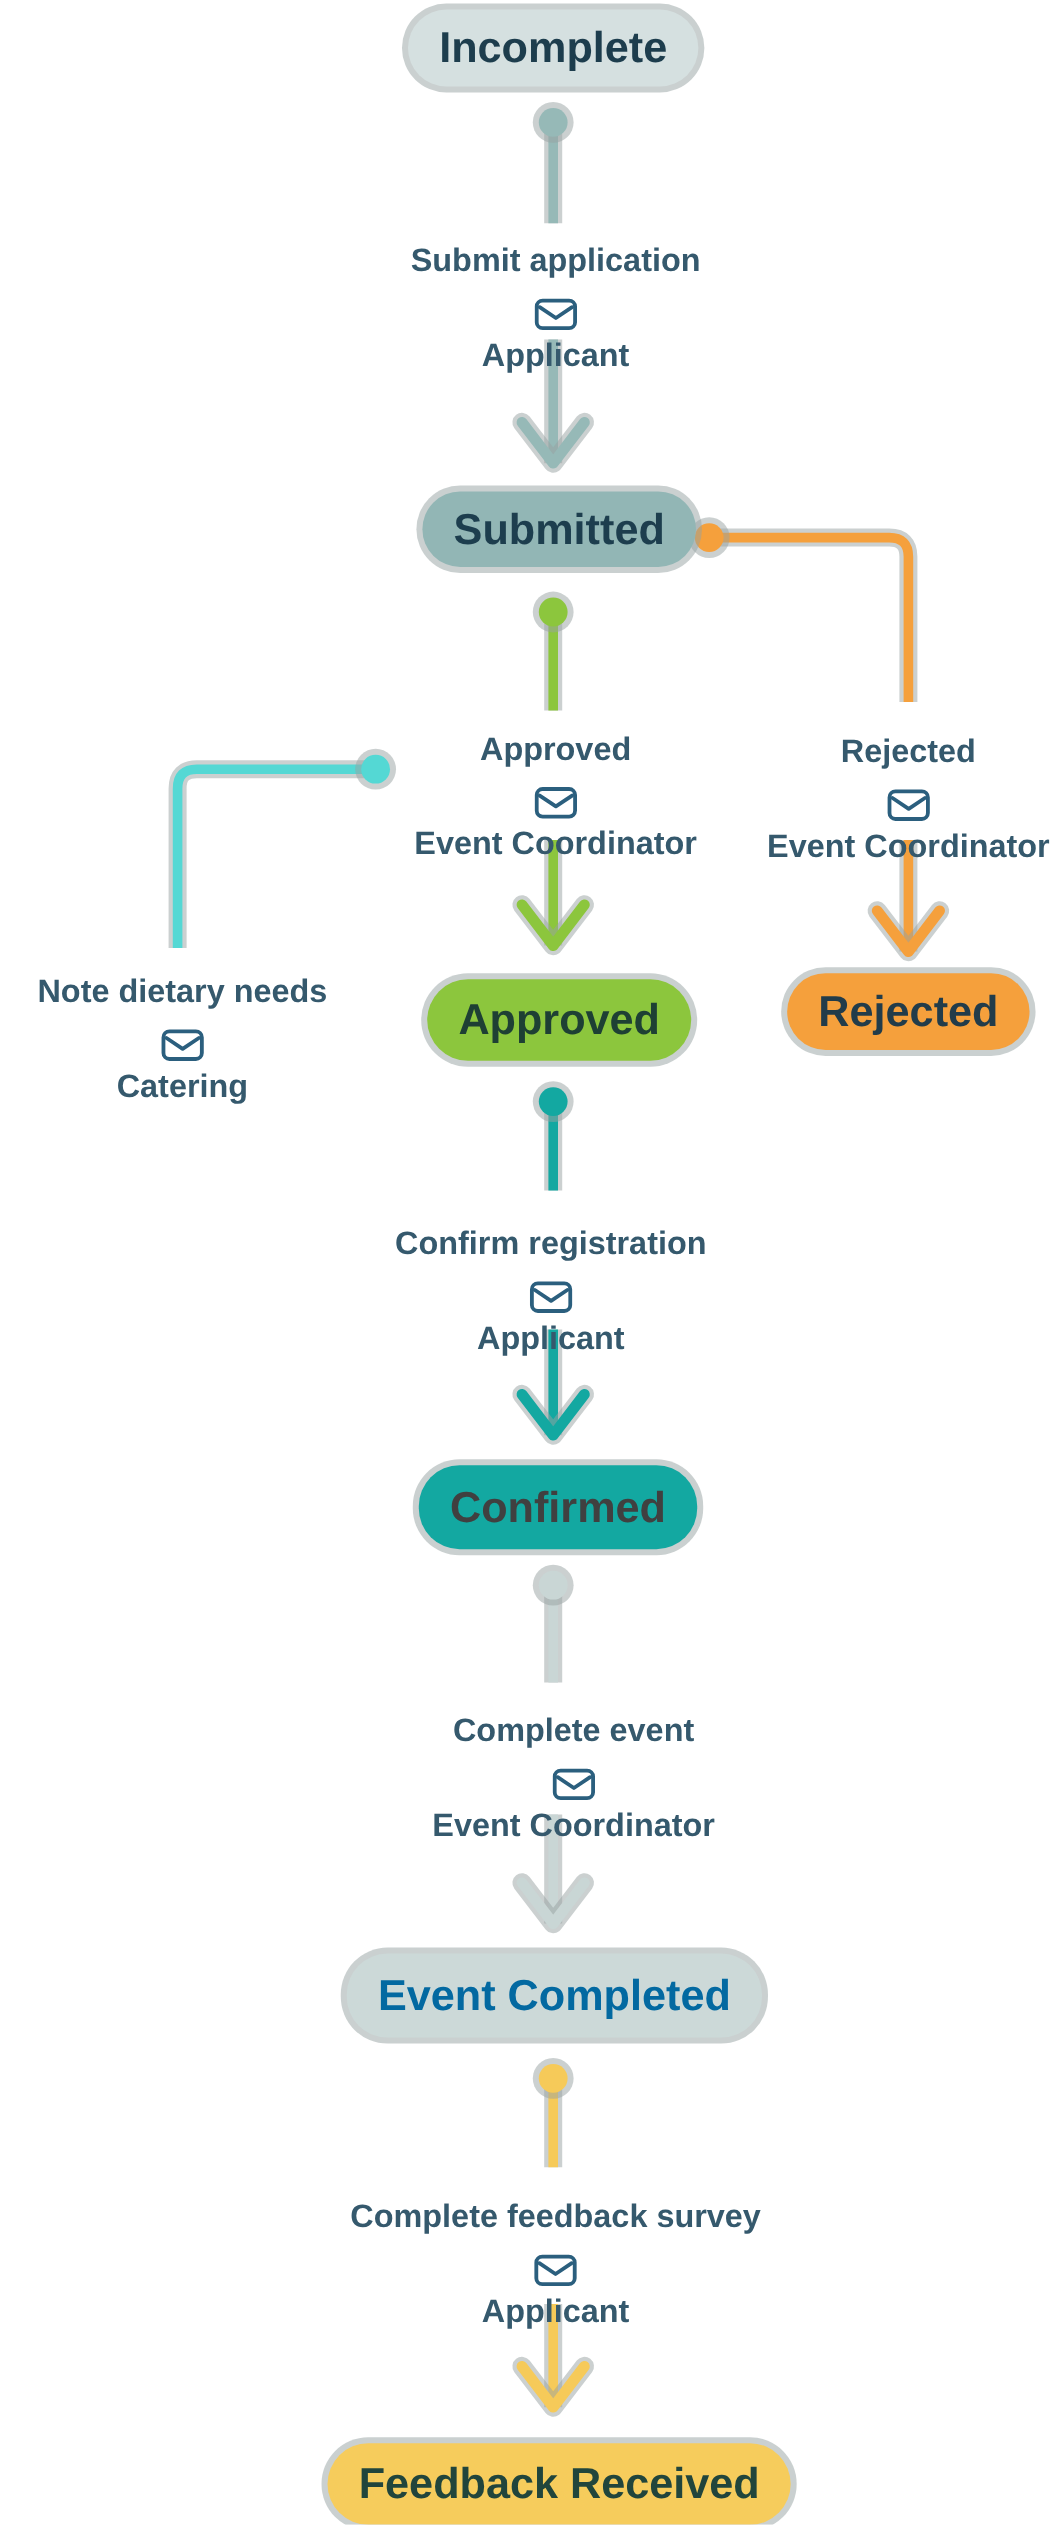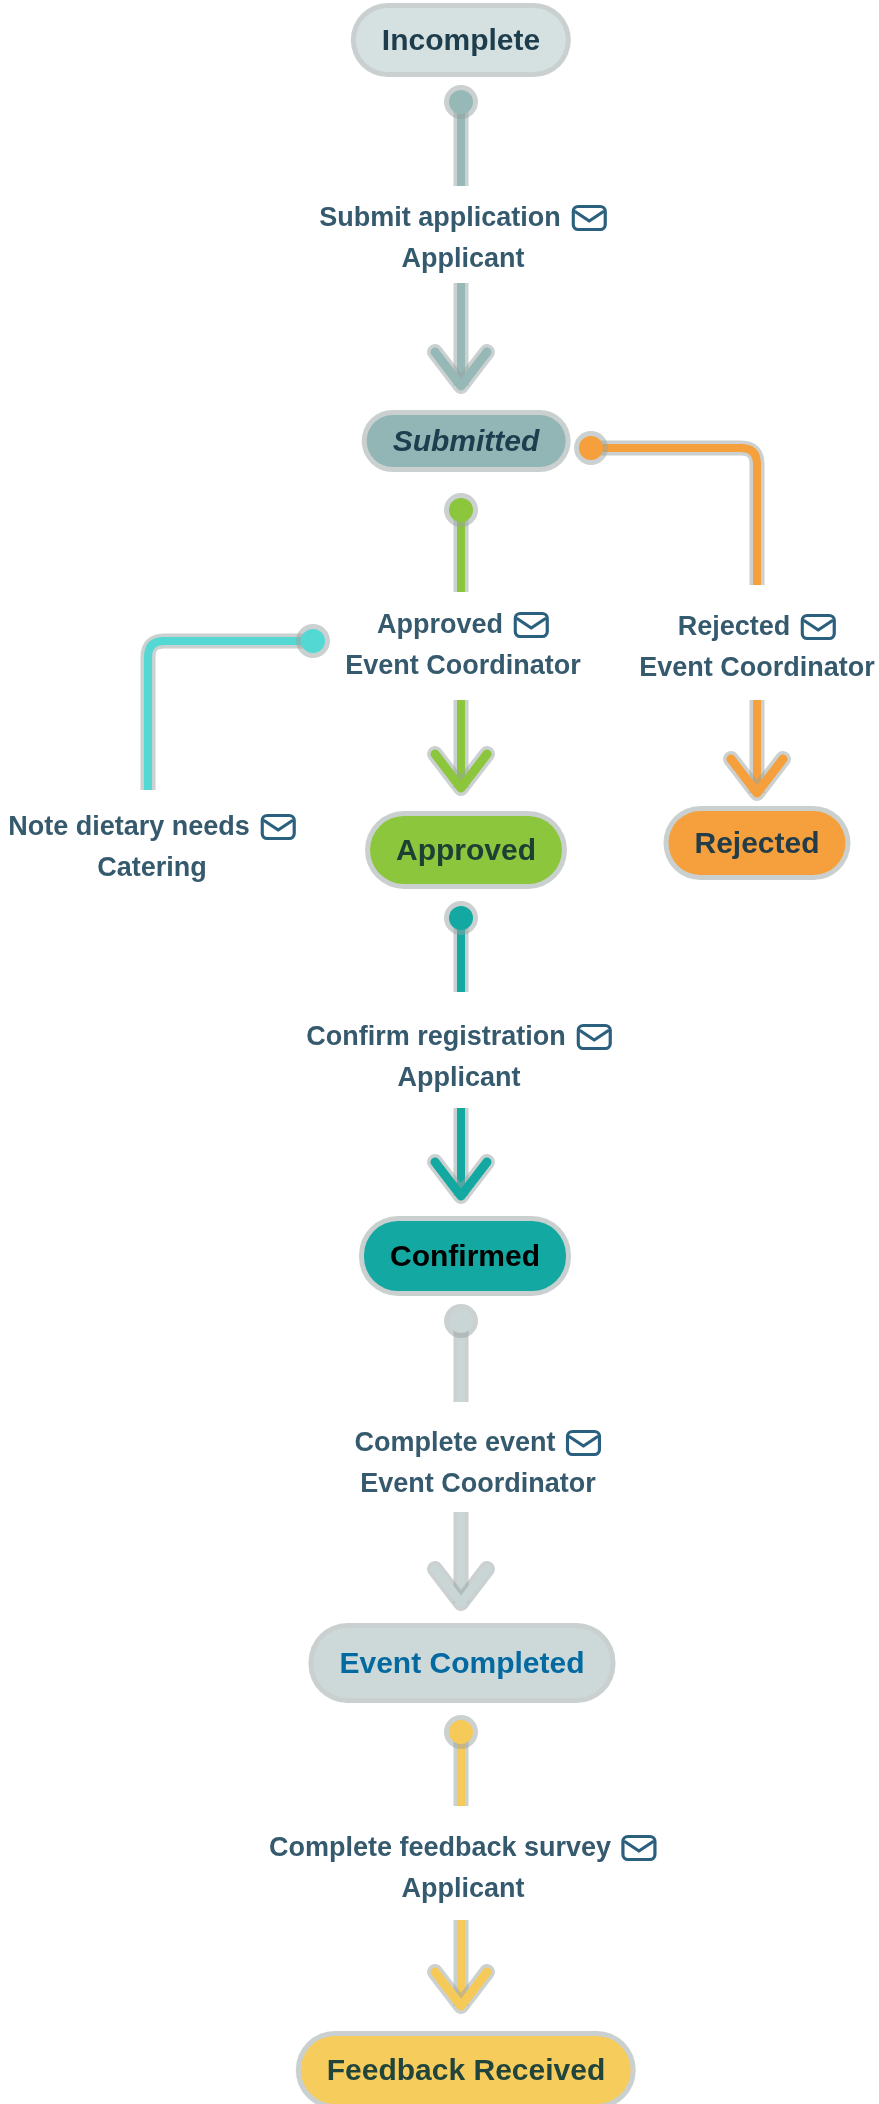--- a/index.html
+++ b/index.html
@@ -9,36 +9,36 @@
     background:#ffffff;
     overflow:hidden;
     font-family:"Liberation Sans", sans-serif;
   }
   #edge-layer{position:absolute;left:0;top:0;width:879px;height:2104px;}
   .node{
     position:absolute;
     transform:translate(-50%,-50%);
     display:flex;align-items:center;justify-content:center;
     border-radius:34px;
-    font-weight:700;font-size:30px;
+    font-weight:700;font-size:36px;
     padding:4px 26px;
     white-space:nowrap;
     box-shadow:0 0 0 5px rgba(150,161,161,0.5);
     box-sizing:border-box;
   }
   .edge-label{
     position:absolute;
     transform:translateX(-50%);
     text-align:center;
     font-weight:700;font-size:27px;
     color:#35596d;
     line-height:41px;
     white-space:nowrap;
   }
-  .edge-label .l1{display:flex;align-items:center;justify-content:center;gap:10px;}
+  .edge-label .l1{display:flex;align-items:center;justify-content:center;gap:10px;flex-direction:column;}
   .edge-label .env{flex:none;display:block;}
 </style>
 </head>
 <body>
 
 <div id="canvas">
   <svg id="edge-layer" viewBox="0 0 879 2104" xmlns="http://www.w3.org/2000/svg">
       <path d="M461,102L461,186" fill="none" stroke="rgba(151,162,162,0.5)" stroke-width="15" stroke-linejoin="round" stroke-linecap="butt"></path>
       <path d="M461,102L461,186" fill="none" stroke="#96b9b7" stroke-width="8" stroke-linejoin="round" stroke-linecap="butt"></path>
       <path d="M461,283L461,386" fill="none" stroke="rgba(151,162,162,0.5)" stroke-width="15" stroke-linejoin="round" stroke-linecap="butt"></path>
@@ -158,30 +158,30 @@
         <svg class="env" width="36" height="28" viewBox="0 0 36 28">
           <rect x="2" y="2.5" width="32" height="23" rx="5" fill="none" stroke="#2b5f7e" stroke-width="3.2"></rect>
           <path d="M4.5,8 L18,17 L31.5,8" fill="none" stroke="#2b5f7e" stroke-width="3.2" stroke-linecap="round" stroke-linejoin="round"></path>
         </svg>
       </div>
       <div class="l2">Catering</div>
     </div>
     <div class="node" style="left: 461px; top: 40px; min-width: 200px; height: 64px; background: rgb(213, 224, 224); color: rgb(29, 61, 77);">
       <span>Incomplete</span>
     </div>
-    <div class="node" style="left: 466px; top: 441px; min-width: 190px; height: 52px; background: rgb(146, 182, 181); color: rgb(29, 62, 78); font-style: italic;">
+    <div class="node" style="left: 466px; top: 441px; min-width: 190px; height: 63px; background: rgb(146, 182, 181); color: rgb(29, 62, 78);">
       <span>Submitted</span>
     </div>
     <div class="node" style="left: 466px; top: 850px; min-width: 180px; height: 68px; background: rgb(140, 198, 61); color: rgb(30, 64, 52);">
       <span>Approved</span>
     </div>
     <div class="node" style="left: 757px; top: 843px; min-width: 162px; height: 64px; background: rgb(245, 160, 60); color: rgb(34, 60, 74);">
       <span>Rejected</span>
     </div>
-    <div class="node" style="left: 465px; top: 1256px; min-width: 186px; height: 70px; background: rgb(19, 168, 161); color: #000000;">
+    <div class="node" style="left: 465px; top: 1256px; min-width: 186px; height: 70px; background: rgb(19, 168, 161); color: #404040;">
       <span>Confirmed</span>
     </div>
     <div class="node" style="left: 462px; top: 1663px; min-width: 278px; height: 70px; background: rgb(204, 217, 216); color: #0369a1;">
       <span>Event Completed</span>
     </div>
     <div class="node" style="left: 466px; top: 2070px; min-width: 298px; height: 68px; background: rgb(246, 204, 92); color: rgb(33, 69, 60); text-align: right;">
       <span>Feedback Received</span>
     </div>
   </div>
 

